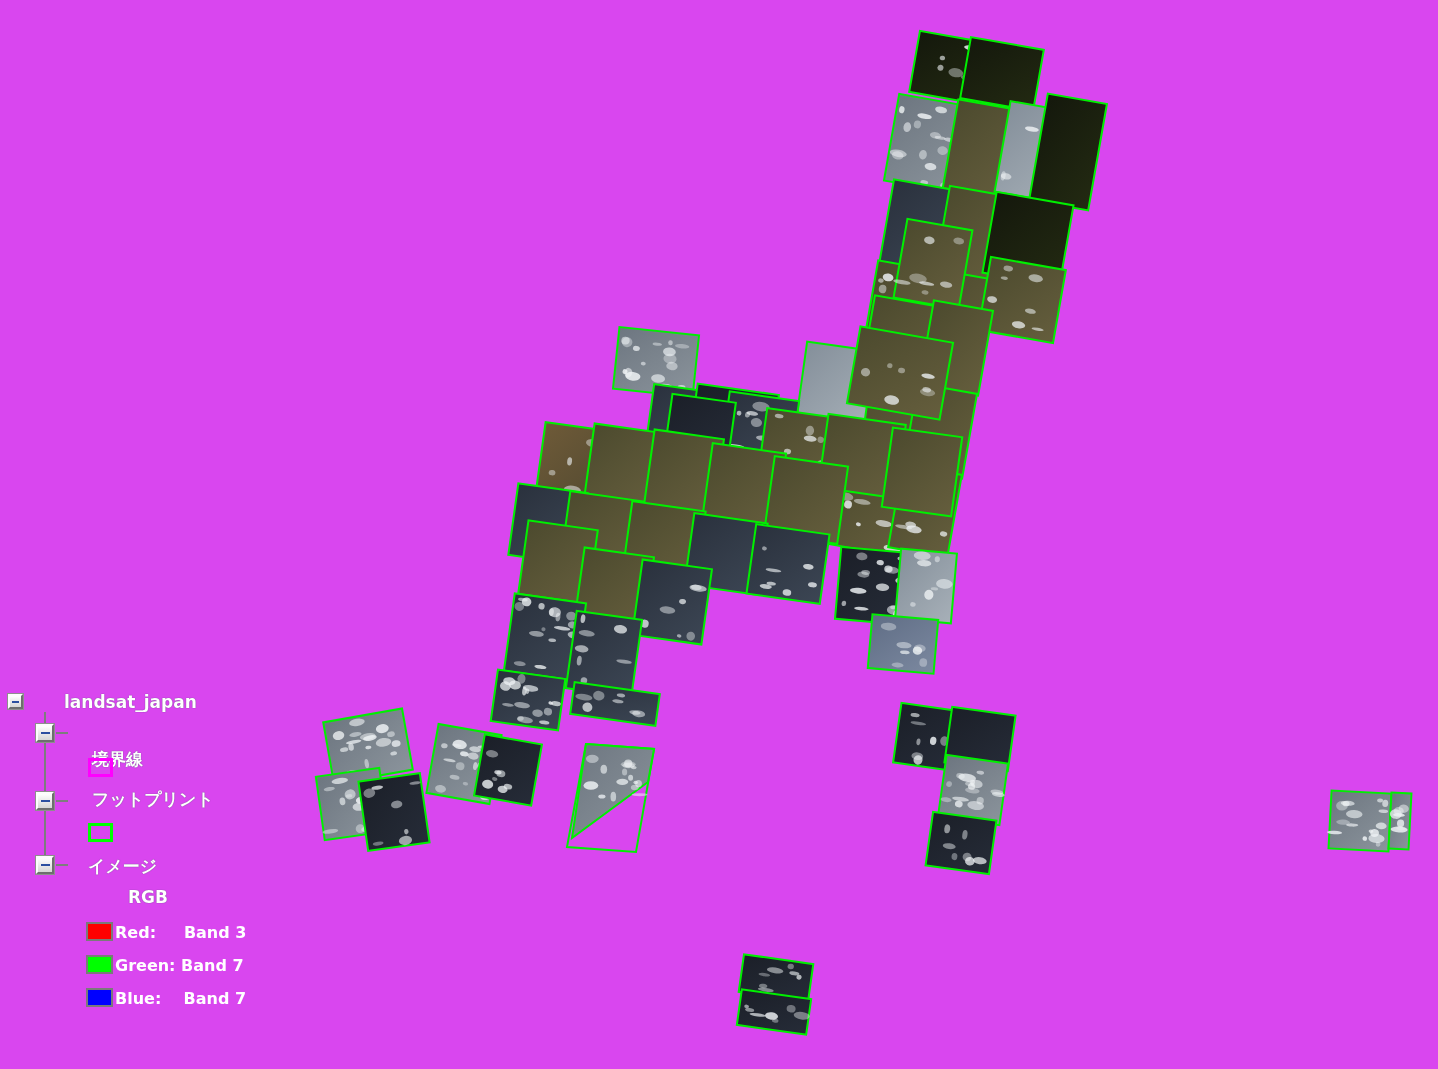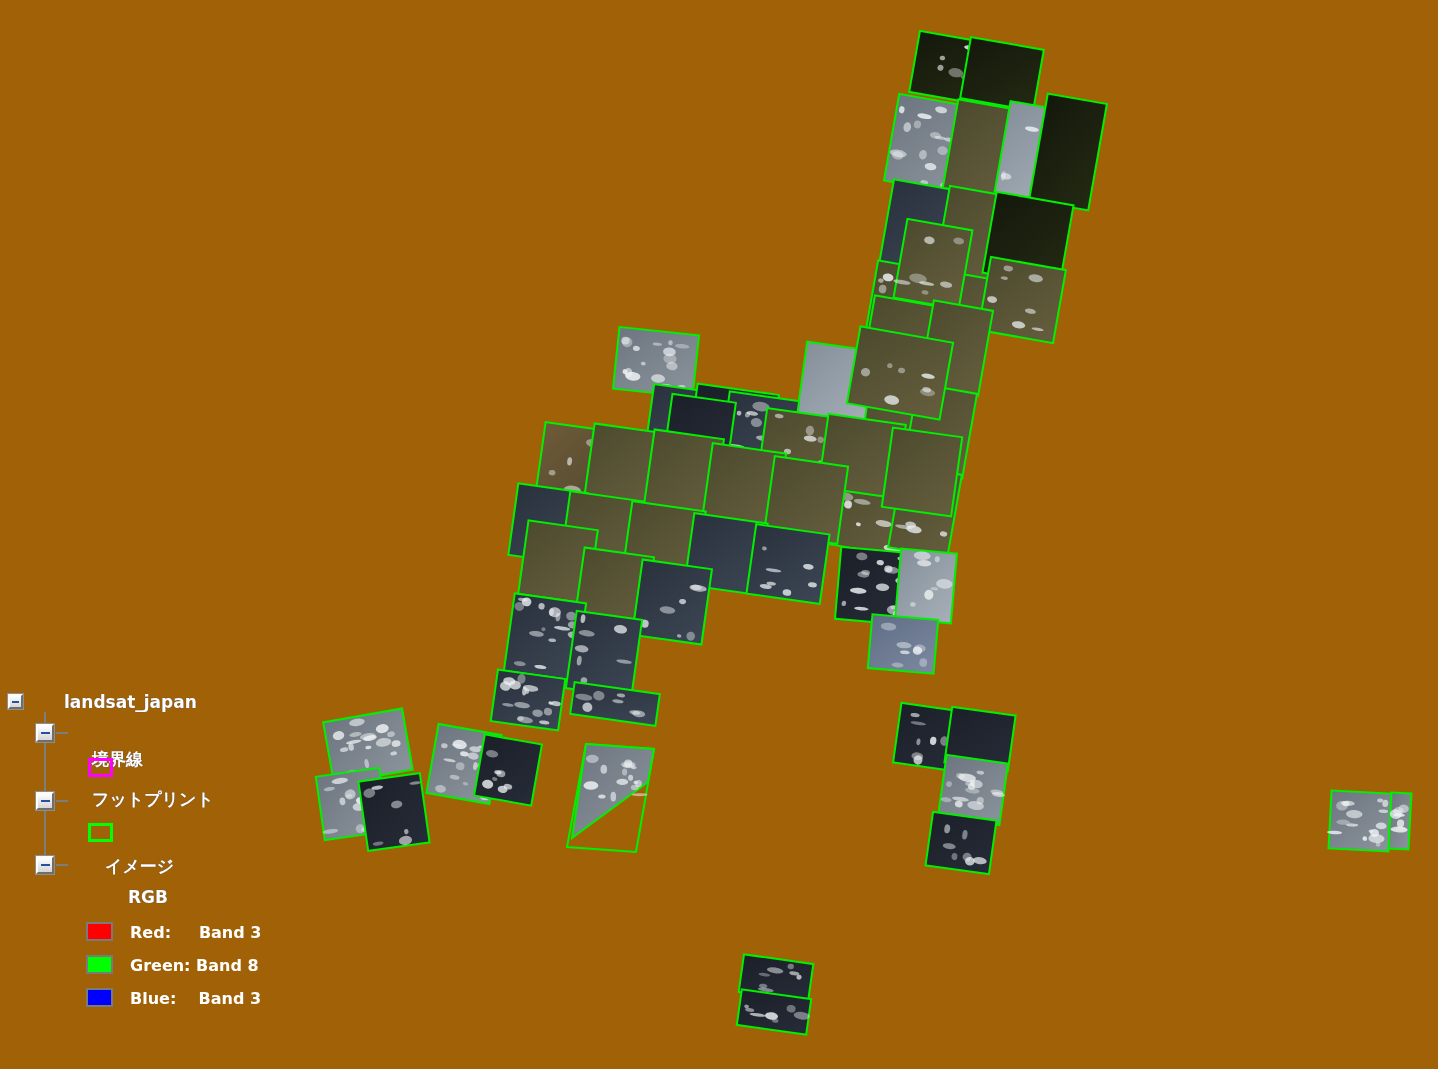--- a/index.html
+++ b/index.html
@@ -1,16 +1,16 @@
 <!DOCTYPE html>
 <html><head>
 <meta charset="utf-8">
 <style>
   html,body{margin:0;padding:0;background:#000;}
-  .stage{position:relative;width:1438px;height:1069px;background:#a16207;overflow:hidden;
+  .stage{position:relative;width:1438px;height:1069px;background:#d946ef;overflow:hidden;
          font-family:"DejaVu Sans",sans-serif;}
   #map{position:absolute;left:0;top:0;width:1438px;height:1069px;}
   
   .legend{position:absolute;left:0;top:0;width:300px;height:1069px;pointer-events:none;}
   .legend *{pointer-events:auto;}
   .lbl{position:absolute;color:#fff;font-weight:bold;font-size:17px;line-height:20px;
        white-space:pre;text-shadow:0 0 1px #446;}
   .tbox{position:absolute;box-sizing:border-box;background:linear-gradient(#ffffff,#d6d6d6);
         border:2px solid;border-color:#fdfdfd #6e6e6e #6e6e6e #fdfdfd;
         box-shadow:0 0 0 1px #8e8e8e;display:flex;align-items:center;justify-content:center;}
@@ -18,21 +18,21 @@
   .root-box{left:8px;top:694px;width:15px;height:15px;}
   .root-box .minus{width:7px;}
   .cbox{width:18px;height:18px;left:36px;}
   .vline{position:absolute;left:44px;top:712px;width:2px;height:154px;background:#7d7d7d;}
   .tick{position:absolute;left:56px;width:12px;height:2px;background:#7d7d7d;}
   .swatch{position:absolute;box-sizing:border-box;width:25px;height:19px;background:transparent;
           border:3px solid #fff;}
   .band-swatch{position:absolute;box-sizing:border-box;left:86px;width:27px;height:19px;
                border:2px solid #7a7a7a;}
   .band-label{position:absolute;left:115px;color:#fff;font-weight:bold;font-size:16px;
-              line-height:19px;white-space:pre;margin-left:15px;}
+              line-height:19px;white-space:pre;}
 </style>
 </head>
 <body>
 
 <div class="stage">
 
   <svg id="map" xmlns="http://www.w3.org/2000/svg" viewBox="0 0 1438 1069">
       <defs>
         <linearGradient id="f-ld" x1="0" y1="0" x2="1" y2="1">
           <stop offset="0" stop-color="#14180c"></stop>
@@ -643,25 +643,25 @@
       </div>
 
     <div class="lbl" style="left:64px;top:692px">landsat_japan</div>
 
     <div class="lbl" style="left:92px;top:749px">境界線</div>
     <div class="swatch" style="left: 88px; top: 758px; border-color: rgb(255, 0, 255);"></div>
 
     <div class="lbl" style="left:92px;top:789px">フットプリント</div>
     <div class="swatch" style="left: 88px; top: 823px; border-color: rgb(0, 255, 0);"></div>
 
-    <div class="lbl" style="left:105px;top:856px">イメージ</div>
+    <div class="lbl" style="left:88px;top:856px">イメージ</div>
     <div class="lbl" style="left:128px;top:887px">RGB</div>
 
     <div class="band-swatch" style="top: 922px; background-color: rgb(255, 0, 0);"></div>
     <div class="band-label" style="top:923px">Red:     Band 3</div>
 
     <div class="band-swatch" style="top: 955px; background-color: rgb(0, 255, 0);"></div>
-    <div class="band-label" style="top:956px">Green: Band 8</div>
+    <div class="band-label" style="top:956px">Green: Band 7</div>
 
     <div class="band-swatch" style="top: 988px; background-color: rgb(0, 0, 255);"></div>
-    <div class="band-label" style="top:989px">Blue:    Band 3</div>
+    <div class="band-label" style="top:989px">Blue:    Band 7</div>
   </div>
 </div>
 
 </body></html>

